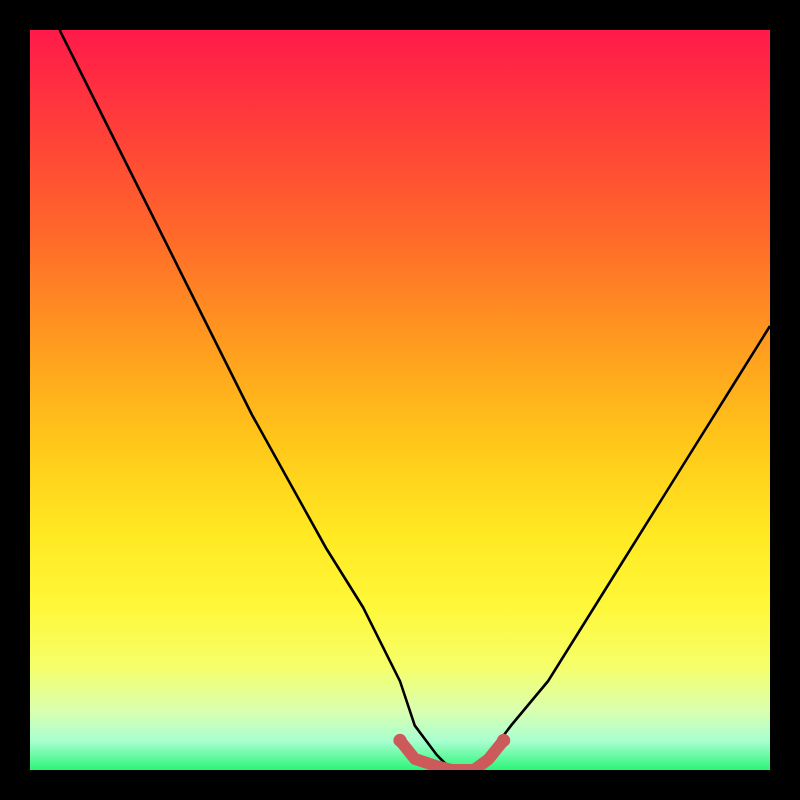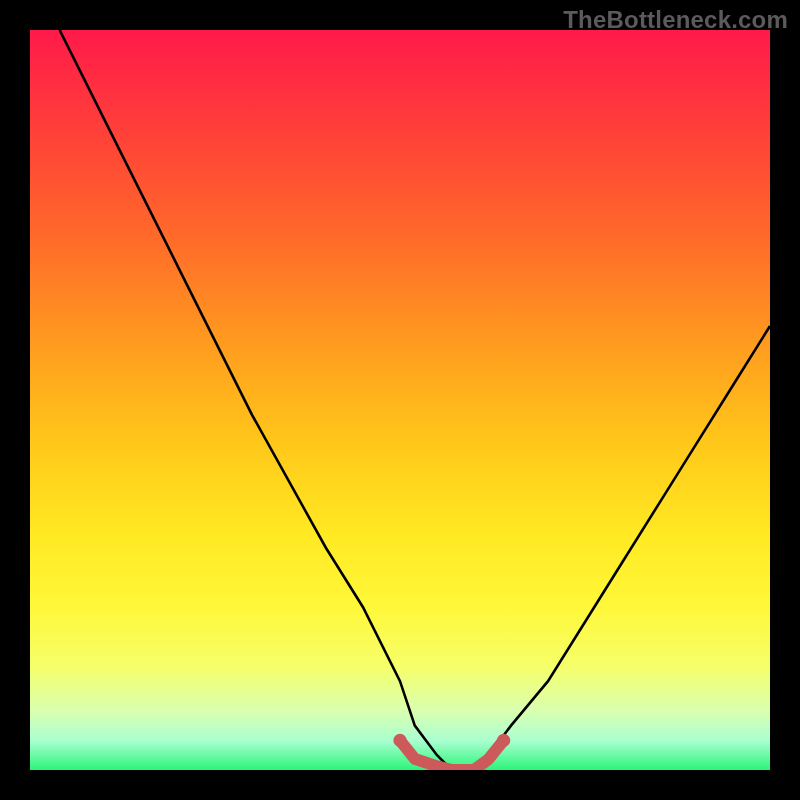--- a/index.html
+++ b/index.html
@@ -50,21 +50,20 @@
     position: absolute;
     inset: 0;
     width: 100%;
     height: 100%;
   }
 </style>
 </head>
 <body>
 
 <div class="frame">
-  <div class="watermark">TheBottleneck.com</div>
   <div class="plot">
     <div class="gradient"></div>
     <svg class="lines" viewBox="0 0 100 100" preserveAspectRatio="none">
       <path fill="none" stroke="#000" stroke-width="0.35" d="M4.00 0.00 L10.00 12.00 L15.00 22.00 L20.00 32.00 L25.00 42.00 L30.00 52.00 L35.00 61.00 L40.00 70.00 L45.00 78.00 L50.00 88.00 L52.00 94.00 L55.00 98.00 L57.00 100.00 L60.00 100.00 L62.00 98.00 L65.00 94.00 L70.00 88.00 L75.00 80.00 L80.00 72.00 L85.00 64.00 L90.00 56.00 L95.00 48.00 L100.00 40.00"></path>
       <path fill="none" stroke="#cc5a5a" stroke-width="1.6" stroke-linecap="round" stroke-linejoin="round" d="M50.00 96.00 L52.00 98.50 L55.00 99.50 L57.00 100.00 L60.00 100.00 L62.00 98.50 L64.00 96.00"></path>
       <circle r="0.9" fill="#cc5a5a" cx="50" cy="96"></circle>
       <circle r="0.9" fill="#cc5a5a" cx="64" cy="96"></circle>
     </svg>
   </div>
 </div>

